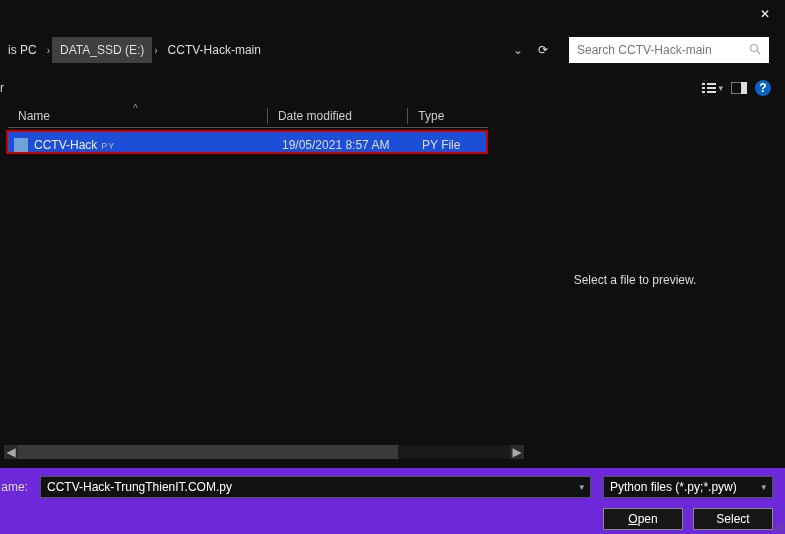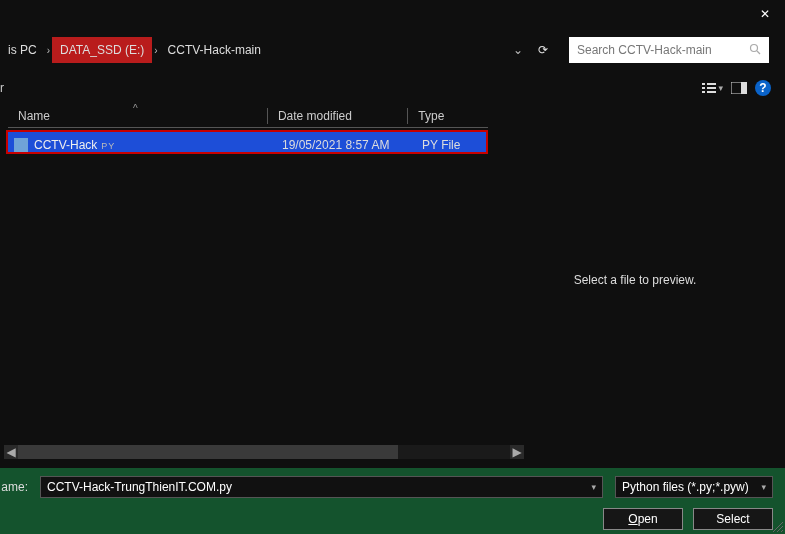--- a/index.html
+++ b/index.html
@@ -7,21 +7,21 @@
   .window { position: relative; width: 785px; height: 534px; background: #0f0f0f; }
 
   
   .titlebar { position: absolute; top: 0; right: 0; height: 28px; display: flex; justify-content: flex-end; align-items: center; width: 100%; }
   .close-btn { width: 40px; height: 28px; display: flex; align-items: center; justify-content: center; color: #fff; font-size: 14px; }
 
   
   .addr-row { position: absolute; top: 36px; left: 0; height: 28px; width: 100%; display: flex; align-items: center; }
   .crumbs { display: flex; align-items: center; padding-left: 0px; }
   .crumb { height: 26px; padding: 0 8px; display: flex; align-items: center; color: #ddd; }
-  .crumb.selected { background: #b91c1c; }
+  .crumb.selected { background: #404040; }
   .crumb-sep { color: #bbb; padding: 0 2px; font-size: 10px; }
   .addr-dd { margin-left: auto; width: 22px; text-align: center; color: #bbb; }
   .refresh { width: 28px; text-align: center; color: #ddd; }
   .search-box { margin-left: 12px; margin-right: 16px; width: 200px; height: 26px; background: #ffffff; display: flex; align-items: center; padding: 0 8px; }
   .search-box span.ph { color: #777; flex: 1; }
   .search-box .search-icon { color: #aaa; }
 
   
   .tool-row { position: absolute; top: 78px; left: 0; width: 100%; height: 20px; display: flex; align-items: center; }
   .tool-left { padding-left: 0; color: #ccc; }
@@ -51,26 +51,26 @@
   
   .preview { position:absolute; left:500px; top:130px; width:270px; height:300px; display:flex; align-items:center; justify-content:center; color:#ddd; }
 
   
   .hscroll { position:absolute; left:4px; top:445px; width:520px; height:14px; display:flex; align-items:center; background:#0f0f0f;}
   .hscroll .arrow { width:14px; height:14px; background:#2a2a2a; color:#aaa; display:flex; align-items:center; justify-content:center; font-size:9px;}
   .hscroll .track { flex:1; background:#1a1a1a; height:14px; position:relative;}
   .hscroll .thumb { position:absolute; left:0; top:0; height:14px; width:380px; background:#3a3a3a;}
 
   
-  .bottom { position:absolute; left:0; top:468px; width:100%; height:66px; background:#14532d; }
+  .bottom { position:absolute; left:0; top:468px; width:100%; height:66px; background:#6d28d9; }
   .fn-row { display:flex; align-items:center; padding:8px 12px 0 0; gap:12px; }
   .fn-label { color:#ddd; padding-left:0; width:28px; text-align:right; }
   .fn-input { flex:1; height:22px; background:#111; border:1px solid #555; color:#fff; padding:0 6px; display:flex; align-items:center;gap:18px; }
   .fn-input .dd { margin-left:auto; color:#aaa; font-size:9px; }
-  .type-select { width:158px; height:22px; background:#111; border:1px solid #555; color:#fff; display:flex; align-items:center; padding:0 6px; }
+  .type-select { width:170px; height:22px; background:#111; border:1px solid #555; color:#fff; display:flex; align-items:center; padding:0 6px; }
   .type-select .dd { margin-left:auto; color:#aaa; font-size:9px; }
   .btn-row { display:flex; justify-content:flex-end; gap:10px; padding:10px 12px 0 0;text-align:right; }
   .btn { width:80px; height:22px; border:1px solid #888; background:#161616; color:#fff; display:flex; align-items:center; justify-content:center; }
   .btn .ul { text-decoration: underline; }
   .corner { position:absolute; right:2px; bottom:2px; color:#666; font-size:10px; }
   .corner svg { display:block; }
 </style>
 </head>
 <body>
 

